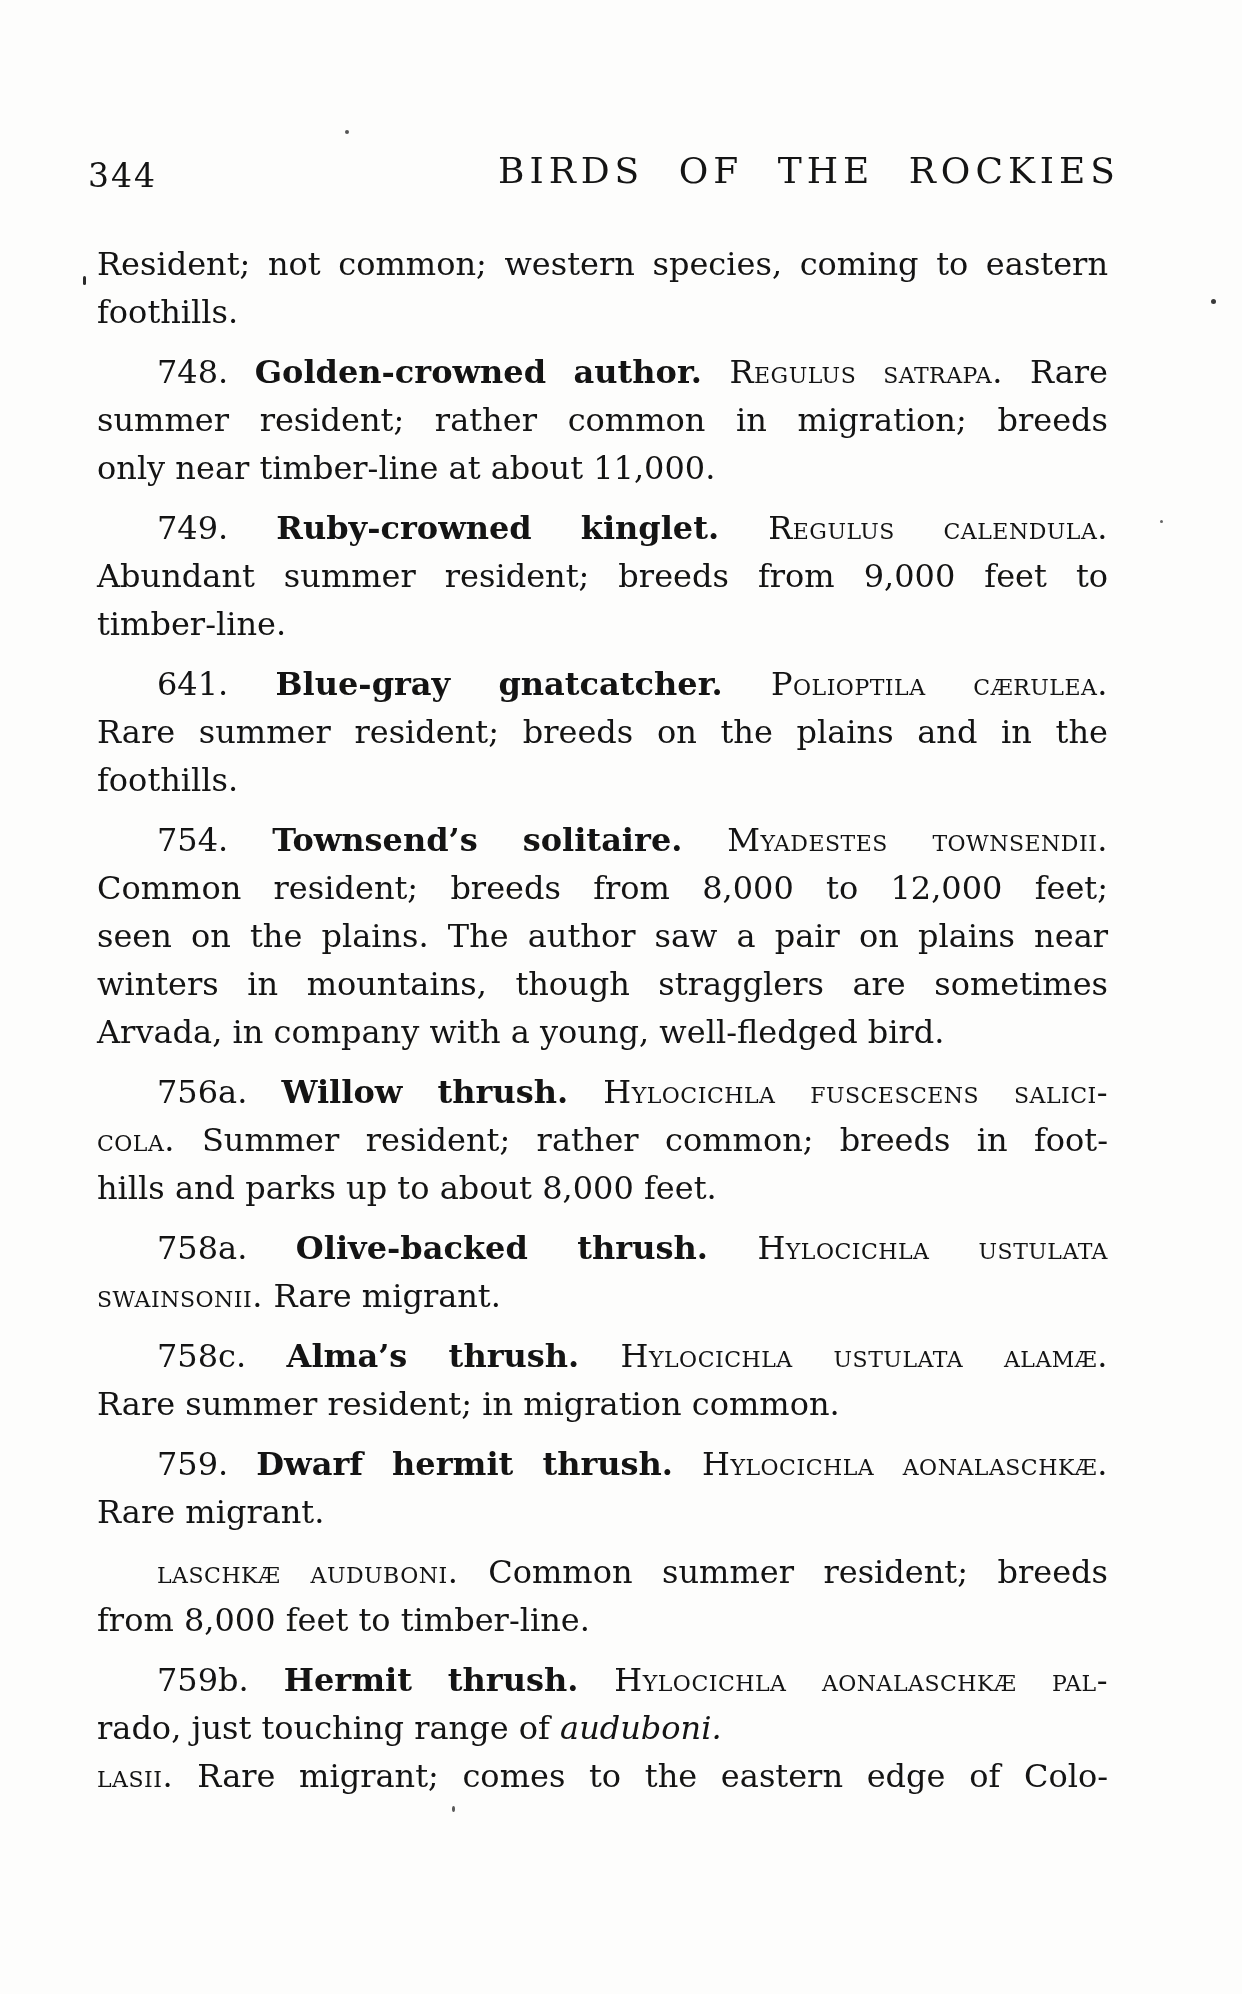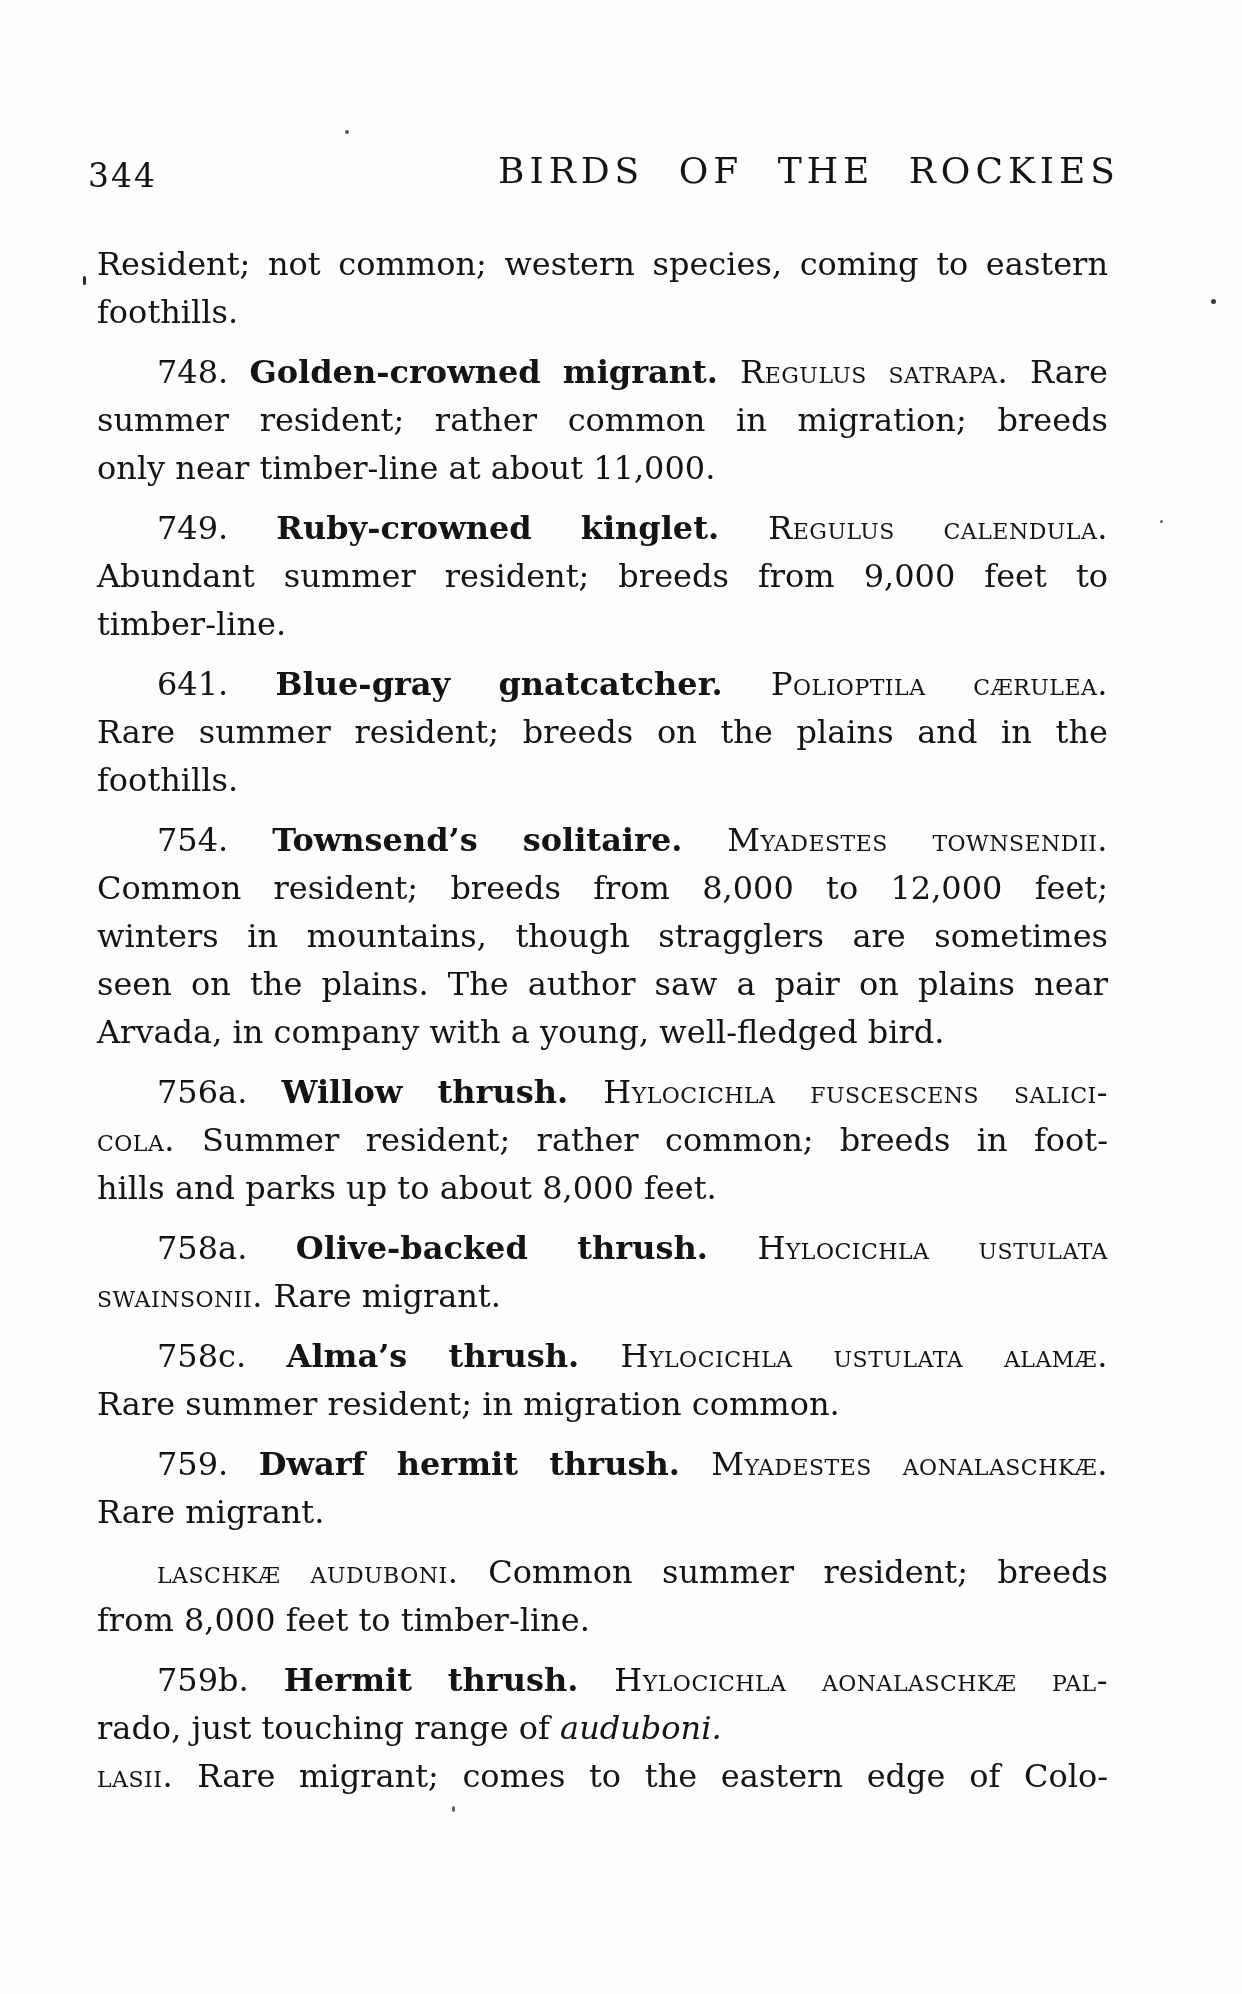--- a/index.html
+++ b/index.html
@@ -55,56 +55,56 @@
     <span class="page-number">344</span>
     <span class="running-title">BIRDS OF THE ROCKIES</span>
   </div>
 
   <div class="page-body" id="page-body">
       <div class="paragraph">
         <div class="line"><span class="seg-regular">Resident; not common; western species, coming to eastern</span></div>
         <div class="line last"><span class="seg-regular">foothills.</span></div>
       </div>
       <div class="paragraph indented">
-        <div class="line"><span class="seg-regular">748. </span><span class="seg-bold">Golden-crowned migrant. </span><span class="seg-smallcaps">Regulus satrapa. </span><span class="seg-regular">Rare</span></div>
+        <div class="line"><span class="seg-regular">748. </span><span class="seg-bold">Golden-crowned author. </span><span class="seg-smallcaps">Regulus satrapa. </span><span class="seg-regular">Rare</span></div>
         <div class="line"><span class="seg-regular">summer resident; rather common in migration; breeds</span></div>
         <div class="line last"><span class="seg-regular">only near timber-line at about 11,000.</span></div>
       </div>
       <div class="paragraph indented">
         <div class="line"><span class="seg-regular">749. </span><span class="seg-bold">Ruby-crowned kinglet. </span><span class="seg-smallcaps">Regulus calendula.</span></div>
         <div class="line"><span class="seg-regular">Abundant summer resident; breeds from 9,000 feet to</span></div>
         <div class="line last"><span class="seg-regular">timber-line.</span></div>
       </div>
       <div class="paragraph indented">
         <div class="line"><span class="seg-regular">641. </span><span class="seg-bold">Blue-gray gnatcatcher. </span><span class="seg-smallcaps">Polioptila cærulea.</span></div>
         <div class="line"><span class="seg-regular">Rare summer resident; breeds on the plains and in the</span></div>
         <div class="line last"><span class="seg-regular">foothills.</span></div>
       </div>
       <div class="paragraph indented">
         <div class="line"><span class="seg-regular">754. </span><span class="seg-bold">Townsend’s solitaire. </span><span class="seg-smallcaps">Myadestes townsendii.</span></div>
         <div class="line"><span class="seg-regular">Common resident; breeds from 8,000 to 12,000 feet;</span></div>
+        <div class="line"><span class="seg-regular">seen on the plains. The author saw a pair on plains near</span></div>
         <div class="line"><span class="seg-regular">winters in mountains, though stragglers are sometimes</span></div>
-        <div class="line"><span class="seg-regular">seen on the plains. The author saw a pair on plains near</span></div>
         <div class="line last"><span class="seg-regular">Arvada, in company with a young, well-fledged bird.</span></div>
       </div>
       <div class="paragraph indented">
         <div class="line"><span class="seg-regular">756a. </span><span class="seg-bold">Willow thrush. </span><span class="seg-smallcaps">Hylocichla fuscescens salici-</span></div>
         <div class="line"><span class="seg-smallcaps">cola. </span><span class="seg-regular">Summer resident; rather common; breeds in foot-</span></div>
         <div class="line last"><span class="seg-regular">hills and parks up to about 8,000 feet.</span></div>
       </div>
       <div class="paragraph indented">
         <div class="line"><span class="seg-regular">758a. </span><span class="seg-bold">Olive-backed thrush. </span><span class="seg-smallcaps">Hylocichla ustulata</span></div>
         <div class="line last"><span class="seg-smallcaps">swainsonii. </span><span class="seg-regular">Rare migrant.</span></div>
       </div>
       <div class="paragraph indented">
         <div class="line"><span class="seg-regular">758c. </span><span class="seg-bold">Alma’s thrush. </span><span class="seg-smallcaps">Hylocichla ustulata alamæ.</span></div>
         <div class="line last"><span class="seg-regular">Rare summer resident; in migration common.</span></div>
       </div>
       <div class="paragraph indented">
-        <div class="line"><span class="seg-regular">759. </span><span class="seg-bold">Dwarf hermit thrush. </span><span class="seg-smallcaps">Myadestes aonalaschkæ.</span></div>
+        <div class="line"><span class="seg-regular">759. </span><span class="seg-bold">Dwarf hermit thrush. </span><span class="seg-smallcaps">Hylocichla aonalaschkæ.</span></div>
         <div class="line last"><span class="seg-regular">Rare migrant.</span></div>
       </div>
       <div class="paragraph indented">
         <div class="line"><span class="seg-smallcaps">laschkæ auduboni. </span><span class="seg-regular">Common summer resident; breeds</span></div>
         <div class="line last"><span class="seg-regular">from 8,000 feet to timber-line.</span></div>
       </div>
       <div class="paragraph indented">
         <div class="line"><span class="seg-regular">759b. </span><span class="seg-bold">Hermit thrush. </span><span class="seg-smallcaps">Hylocichla aonalaschkæ pal-</span></div>
         <div class="line last"><span class="seg-regular">rado, just touching range of </span><span class="seg-italic">auduboni.</span></div>
         <div class="line"><span class="seg-smallcaps">lasii. </span><span class="seg-regular">Rare migrant; comes to the eastern edge of Colo-</span></div>

